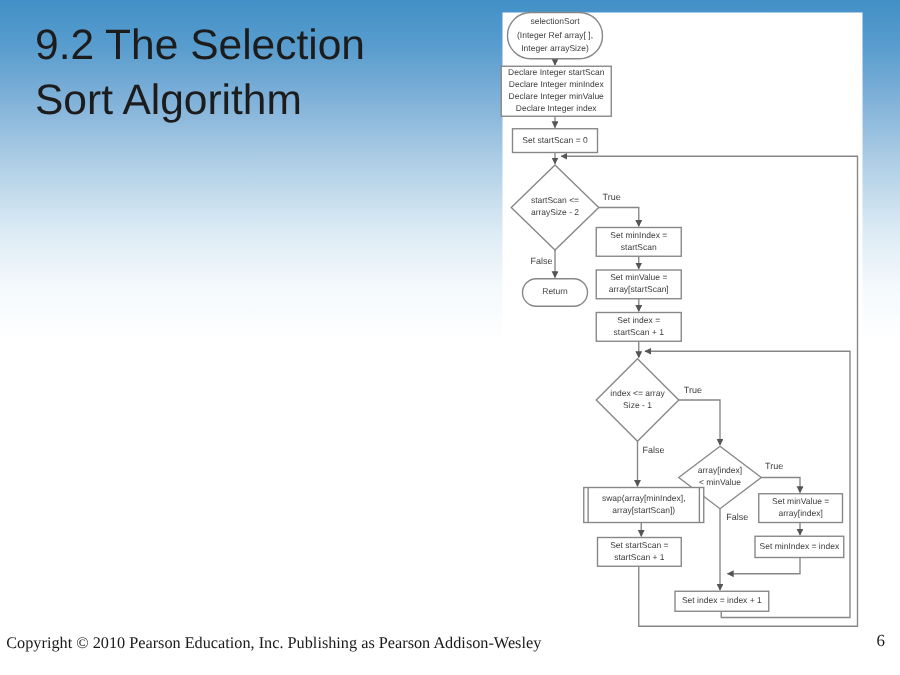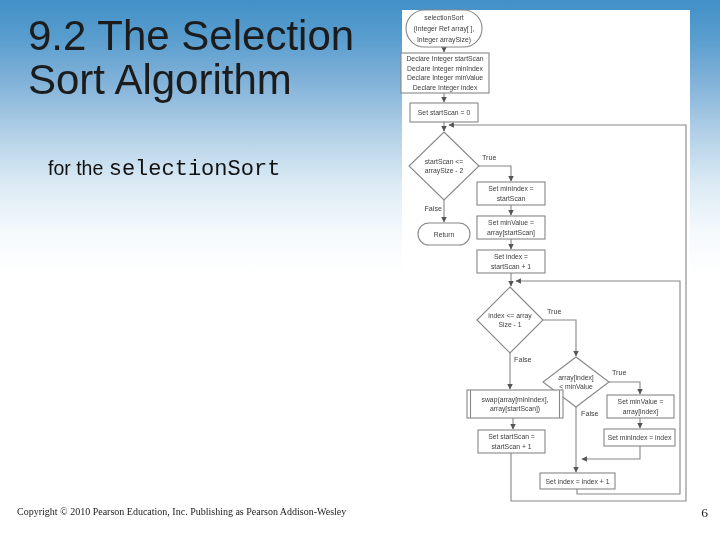--- a/index.html
+++ b/index.html
@@ -5,50 +5,49 @@
   html,body{margin:0;padding:0;}
   body{width:720px;height:540px;font-family:"Liberation Sans",sans-serif;}
   .slide{
     position:relative;width:720px;height:540px;overflow:hidden;
     background:linear-gradient(to bottom,
       #4190c7 0px,#599dce 38px,#85b4da 85px,#b3d1e7 135px,
       #dcebf5 185px,#f4f9fc 230px,#ffffff 275px,#ffffff 540px);
   }
   .title{
     position:absolute;left:28px;top:14px;width:380px;
-    font-size:42px;line-height:44px;color:#1c1c1c;
+    font-size:34px;line-height:44px;color:#1c1c1c;
     white-space:pre-line;letter-spacing:0px;
   }
   .caption{
     position:absolute;left:48px;top:155px;width:330px;
     font-size:19.5px;line-height:27.5px;color:#111;
   }
   .caption .b{font-weight:bold;white-space:pre;}
   .caption .r{white-space:pre;}
   .caption .mono{font-family:"Liberation Mono","DejaVu Sans Mono",monospace;font-size:22px;}
   .footer{
-    position:absolute;left:17px;top:506px;
-    font-family:"Liberation Serif",serif;font-size:10px;color:#1a1a1a;
+    position:absolute;left:5px;top:506px;
+    font-family:"Liberation Serif",serif;font-size:13px;color:#1a1a1a;
   }
   .pagenum{
     position:absolute;right:12px;top:505px;
     font-family:"Liberation Serif",serif;font-size:13.5px;color:#1a1a1a;
   }
   svg#fc{position:absolute;left:0;top:0;width:720px;height:540px;}
 </style>
 </head>
 <body>
 
 <div class="slide">
 
   <div class="title">9.2  The Selection
 Sort Algorithm</div>
 
   <div class="caption">
-    <div><span class="r">for the </span><span class="mono">selectionSort</span></div>
   </div>
 
   <svg id="fc" viewBox="0 0 720 540">
     <defs>
       <marker id="arr" markerWidth="6" markerHeight="6" refX="4.5" refY="2.5" orient="auto">
         <path d="M0,0 L5,2.5 L0,5 z" fill="#555"></path>
       </marker>
     </defs>
     <rect x="402" y="10" width="288" height="500" fill="#ffffff"></rect>
     <g id="fc-g">

